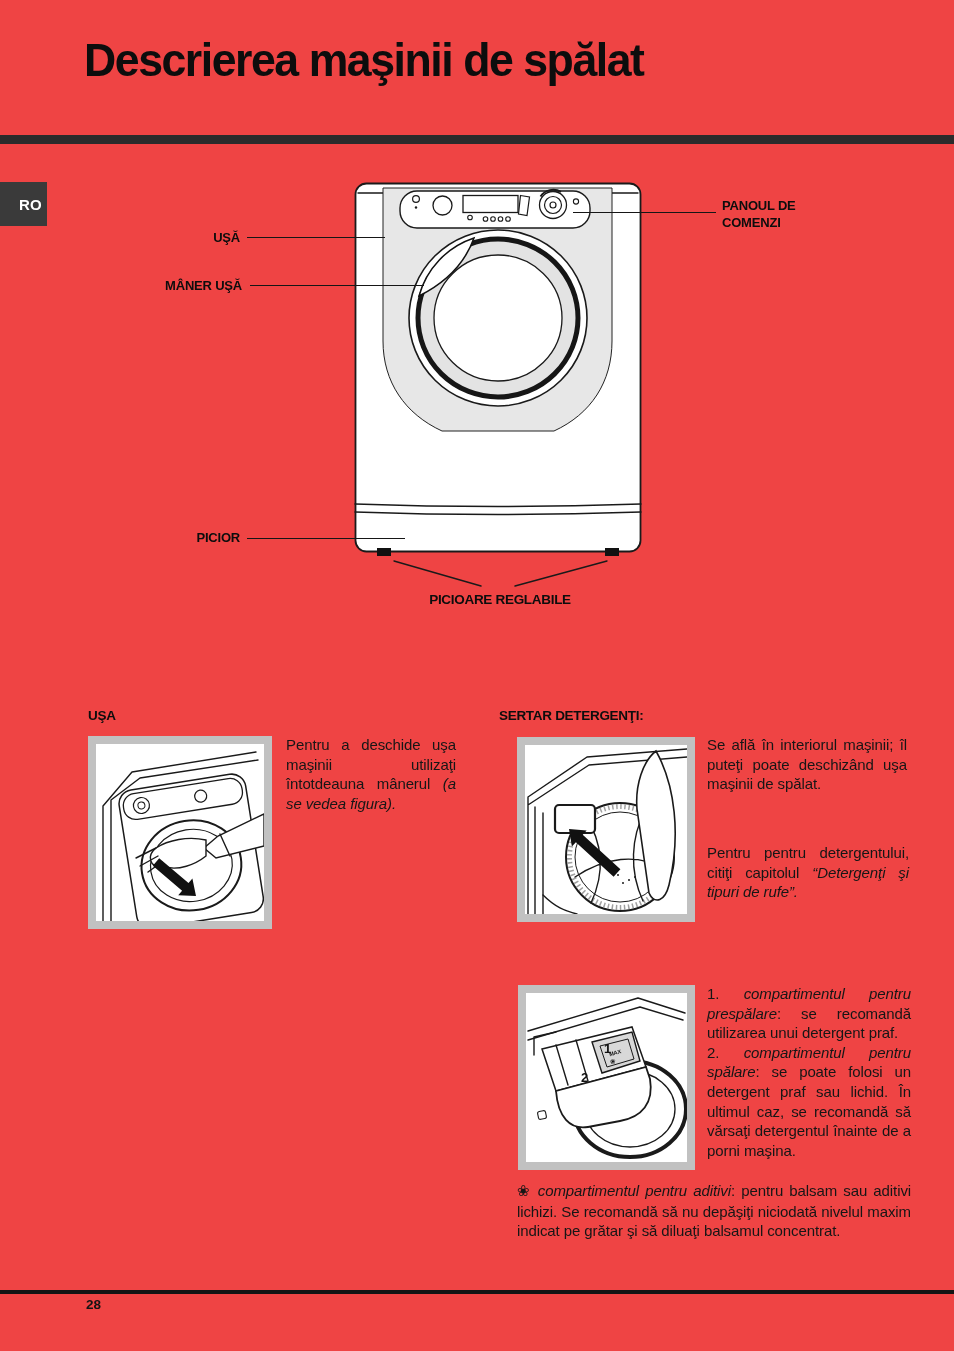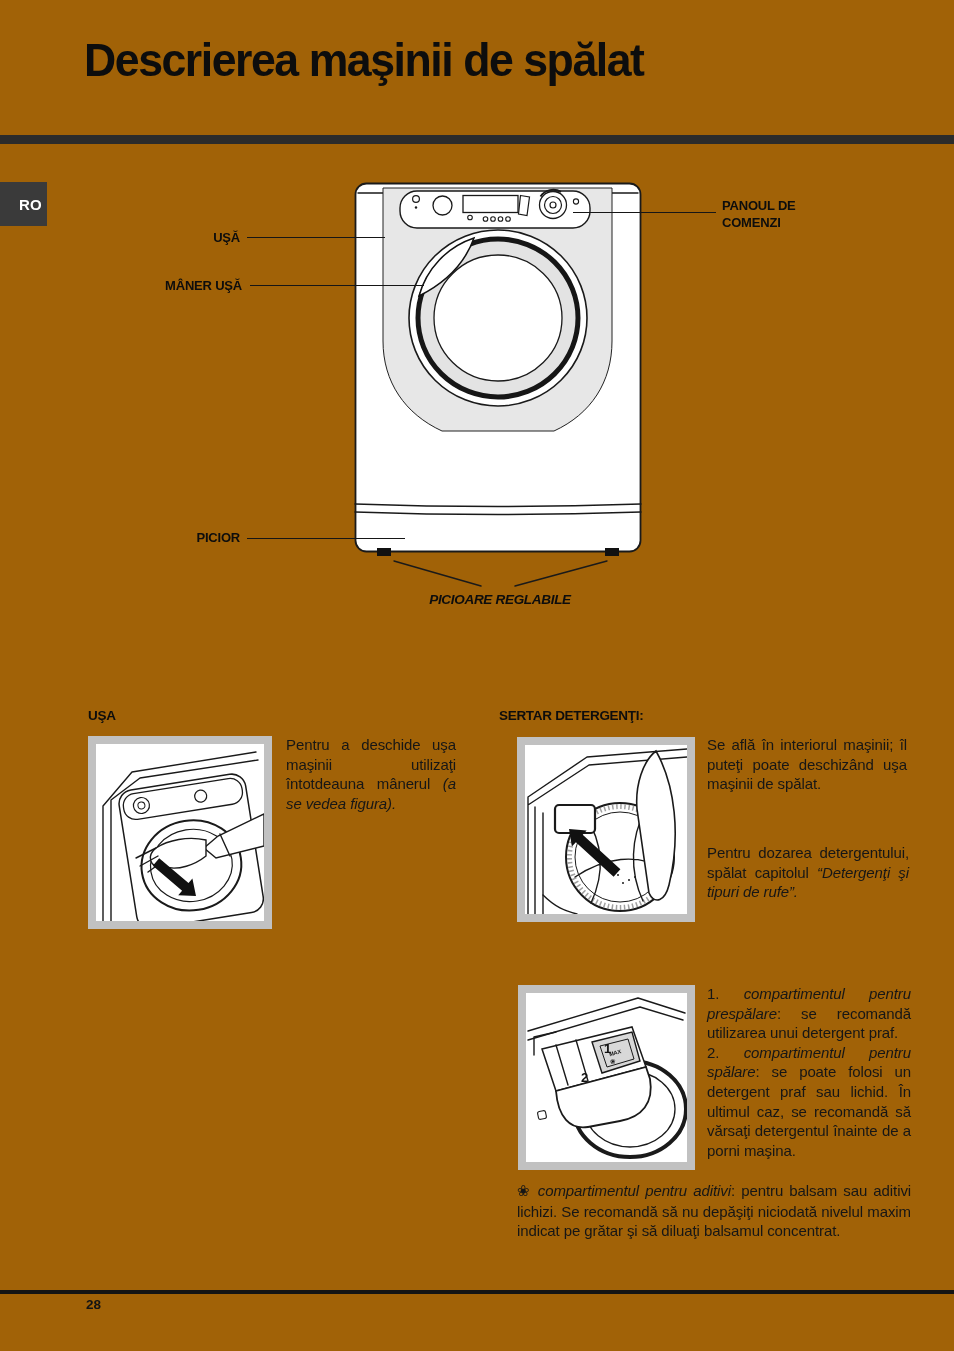--- a/index.html
+++ b/index.html
@@ -1,16 +1,16 @@
 <!DOCTYPE html>
 <html><head>
 <meta charset="utf-8">
 <style>
   html,body{margin:0;padding:0;background:#fff;}
-  .page{position:relative;width:954px;height:1351px;background:#a16207;overflow:hidden;
+  .page{position:relative;width:954px;height:1351px;background:#ef4444;overflow:hidden;
         font-family:"Liberation Sans","DejaVu Sans",sans-serif;color:#141414;}
   .abs{position:absolute;}
   .title{left:84px;top:33px;font-size:46px;font-weight:bold;letter-spacing:-1.5px;
          white-space:nowrap;transform:scaleX(.97);transform-origin:left;color:#0d0d0d;}
   .topbar{left:0;top:135px;width:954px;height:9px;background:#2b2b2b;}
   .robox{left:0;top:182px;width:47px;height:44px;background:#3a3a3a;color:#fff;
          font-weight:bold;font-size:15px;display:flex;align-items:center;
          justify-content:center;padding-left:14px;box-sizing:border-box;letter-spacing:.3px;}
   .lbl{font-weight:bold;font-size:13px;letter-spacing:-0.2px;color:#0d0d0d;}
   .line{position:absolute;height:1.4px;background:#161616;}
@@ -69,21 +69,21 @@
 
   <div class="line" style="left:247px;top:237px;width:138px;"></div>
   <div class="line" style="left:250px;top:285px;width:174px;"></div>
   <div class="line" style="left:247px;top:538px;width:158px;"></div>
   <div class="line" style="left:573px;top:212px;width:143px;"></div>
 
   <div class="abs lbl" style="left:140px;top:230px;width:100px;text-align:right;">UŞĂ</div>
   <div class="abs lbl" style="left:117px;top:278px;width:125px;text-align:right;">MÂNER UŞĂ</div>
   <div class="abs lbl" style="left:140px;top:530px;width:100px;text-align:right;">PICIOR</div>
   <div class="abs lbl" style="left:722px;top:198px;width:108px;line-height:16.5px;">PANOUL DE COMENZI</div>
-  <div class="abs lbl" style="left:405px;top:592px;width:190px;text-align:center;letter-spacing:-0.3px;font-size:13.5px;font-style:italic;">PICIOARE REGLABILE</div>
+  <div class="abs lbl" style="left:405px;top:592px;width:190px;text-align:center;letter-spacing:-0.3px;font-size:13.5px;">PICIOARE REGLABILE</div>
 
   <div class="abs heading" style="left:88px;top:708px;">UŞA</div>
 
   <div class="abs fig" style="left:88px;top:736px;width:184px;height:193px;">
     <svg width="168" height="177" viewBox="0 0 168 177">
       <path class="ln" d="M7,62 L36,28 L160,8 M15,56 L44,34 L162,16 M7,62 L7,177 M15,56 L15,177"></path>
       <g transform="rotate(-9 90 100)">
         <rect x="30" y="38" width="128" height="140" rx="14" fill="#fff" stroke="#1a1a1a" stroke-width="1.5"></rect>
         <rect x="34" y="42" width="120" height="26" rx="12" fill="#fff" stroke="#1a1a1a" stroke-width="1.3"></rect>
         <circle cx="52" cy="55" r="8" fill="#fff" stroke="#1a1a1a" stroke-width="1.2"></circle>
@@ -121,21 +121,21 @@
         <circle cx="93" cy="130" r="1" fill="#1a1a1a"></circle>
       <path d="M131,6 C150,40 156,90 144,140 C140,156 130,160 124,148 L112,64 C110,40 118,16 131,6 Z" fill="#fff" stroke="#1a1a1a" stroke-width="1.6"></path>
       <rect x="30" y="60" width="40" height="28" rx="4" fill="#fff" stroke="#1a1a1a" stroke-width="2.2"></rect>
       <polygon points="95.4,124.3 57.7,89.8 61.7,85.4 44,84 46.9,101.6 50.9,97.2 88.6,131.7" fill="#111"></polygon>
     </svg>
   </div>
 
   <div class="abs body-text" style="left:707px;top:735px;width:200px;">Se află în interiorul maşinii; îl puteţi poate deschizând uşa maşinii de spălat.</div>
 
   <div class="abs body-text" style="left:707px;top:843px;width:202px;">
-    <span>Pentru dozarea detergentului, spălat capitolul </span><span class="it">“Detergenţi şi tipuri de rufe”.</span>
+    <span>Pentru pentru detergentului, citiţi capitolul </span><span class="it">“Detergenţi şi tipuri de rufe”.</span>
   </div>
 
   <div class="abs fig" style="left:518px;top:985px;width:177px;height:185px;">
     <svg width="161" height="169" viewBox="0 0 161 169">
       <path class="ln" d="M2,38 L112,5 M2,47 L114,14 M112,5 L159,20 M114,14 L157,27"></path>
       <path class="ln" d="M8,62 L8,44 L30,39" stroke-width="1.8"></path>
       <ellipse cx="104" cy="116" rx="56" ry="48" fill="none" stroke="#1a1a1a" stroke-width="4"></ellipse>
       <ellipse cx="104" cy="116" rx="45" ry="38" fill="none" stroke="#1a1a1a" stroke-width="1.3"></ellipse>
       <path d="M16,56 L106,34 L120,74 L30,98 Z" fill="#fff" stroke="#1a1a1a" stroke-width="1.5"></path>
       <path class="ln" d="M30,52 L42,92 M50,47 L62,88" stroke-width="1"></path>

